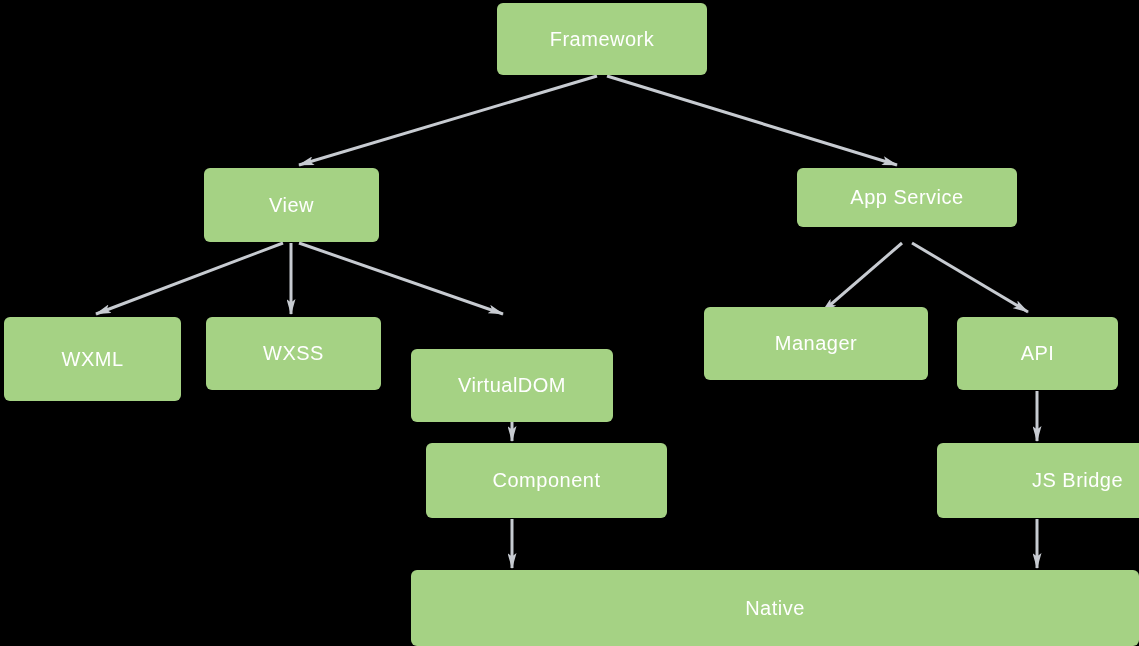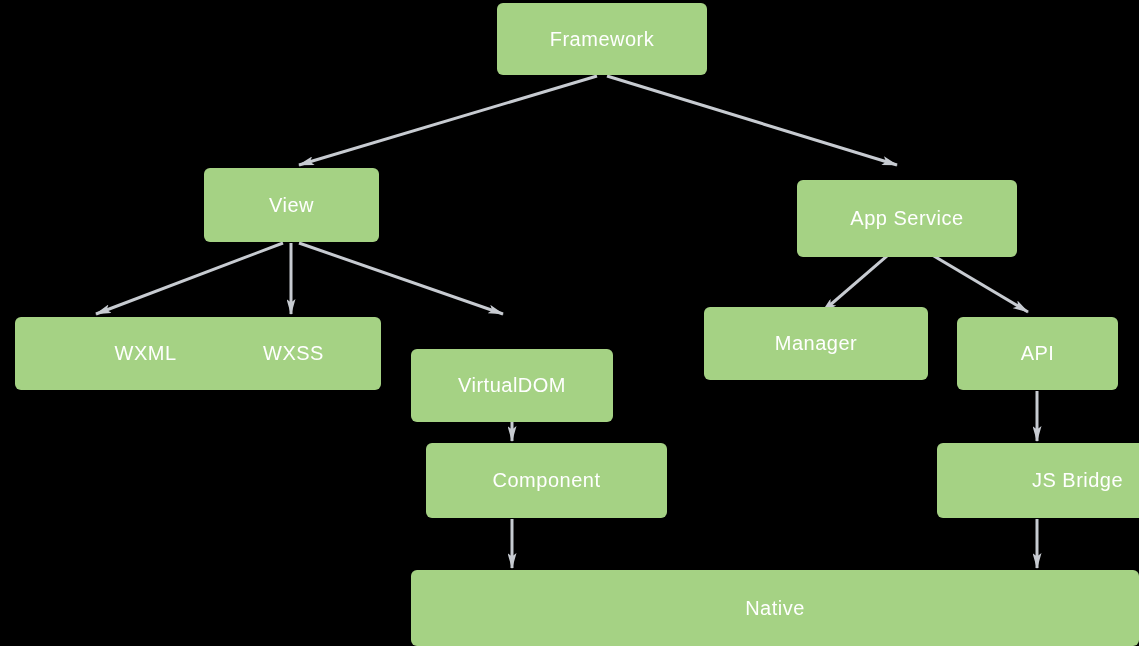--- a/index.html
+++ b/index.html
@@ -27,22 +27,22 @@
     color:var(--text);
     display:flex;align-items:center;justify-content:center;
     font-size:20px;
     letter-spacing:0.5px;
     font-weight:400;
     z-index:2;
   }
   
   .n-framework {left:497px; top:3px;   width:210px; height:72px;}
   .n-view      {left:204px; top:168px; width:175px; height:74px;}
-  .n-appservice{left:797px; top:180px; width:220px; height:77px;}
-  .n-wxml      {left:15px;   top:317px; width:177px; height:73px;padding-left:42px;}
+  .n-appservice{left:797px; top:168px; width:220px; height:59px;}
+  .n-wxml      {left:4px;   top:317px; width:177px; height:84px;}
   .n-wxss      {left:206px; top:317px; width:175px; height:73px;}
   .n-virtualdom{left:411px; top:317px; width:202px; height:73px;margin-top:32px;}
   .n-manager   {left:704px; top:307px; width:224px; height:73px;}
   .n-api       {left:957px; top:317px; width:161px; height:73px;}
   .n-component {left:426px; top:443px; width:241px; height:75px;}
   .n-jsbridge  {left:937px; top:443px; width:199px; height:75px;padding-left:41px;}
   .n-native    {left:411px; top:570px; width:728px; height:76px;}
 </style>
 </head>
 <body>

